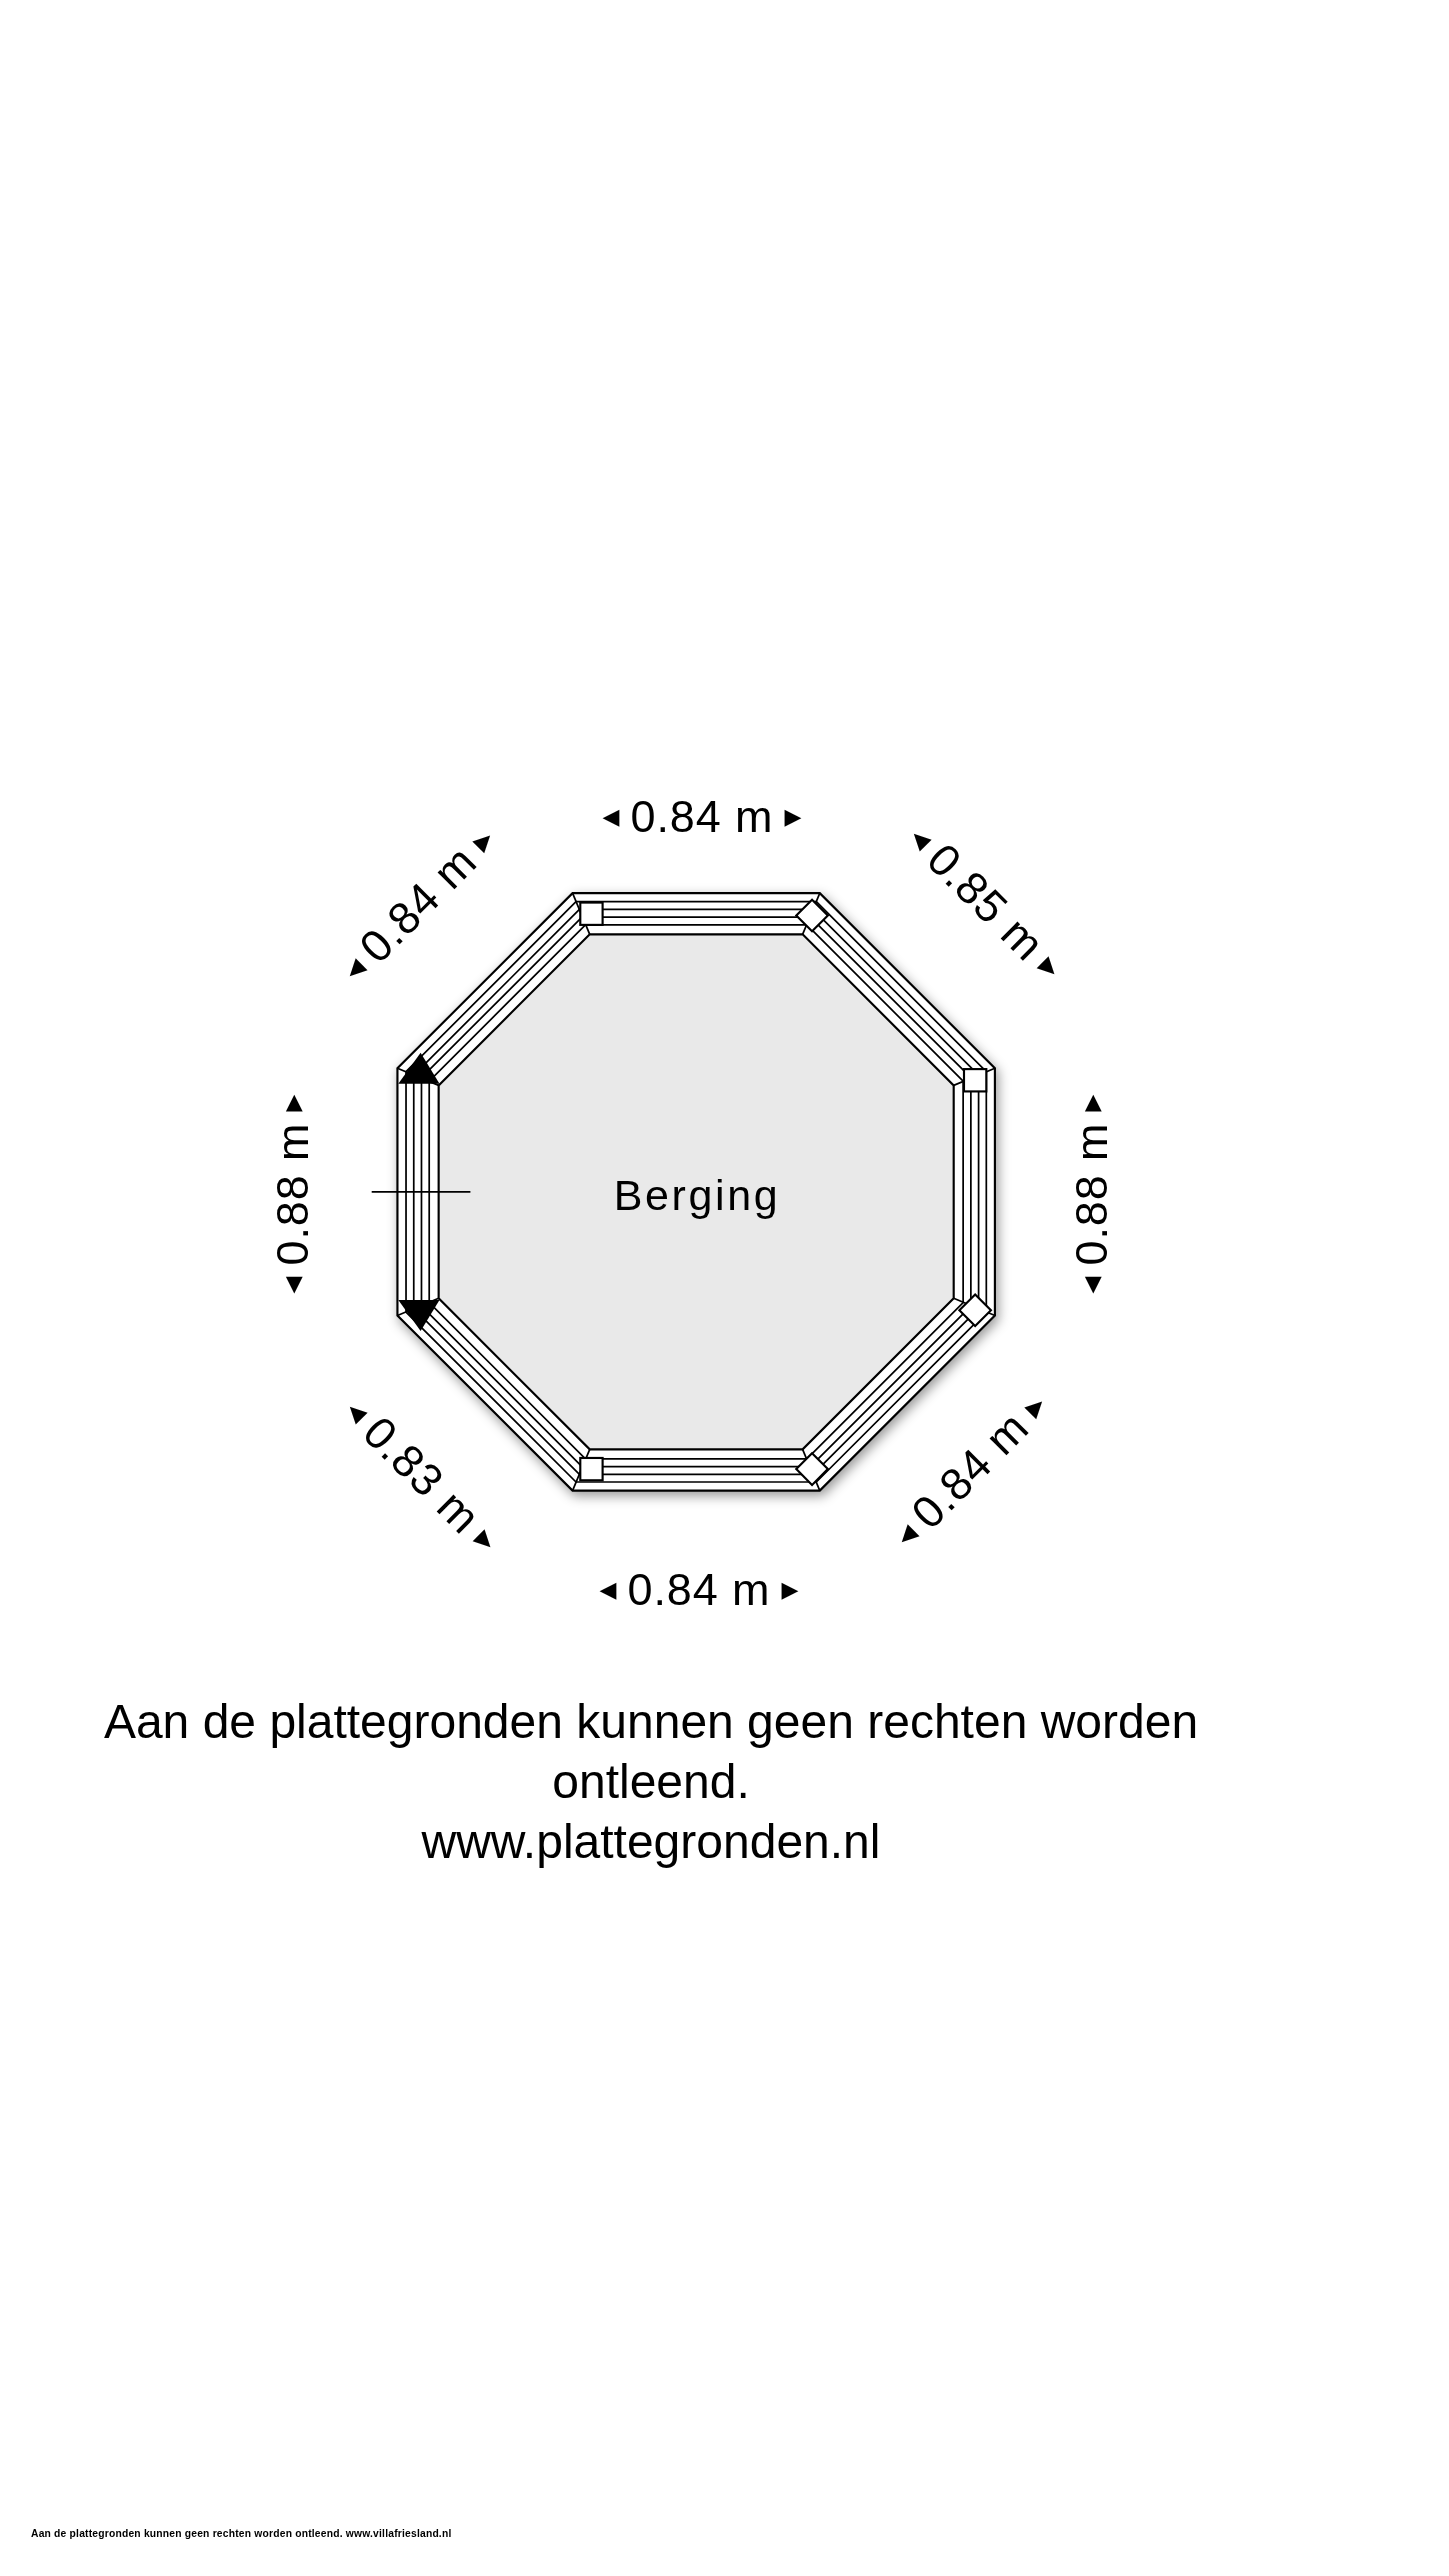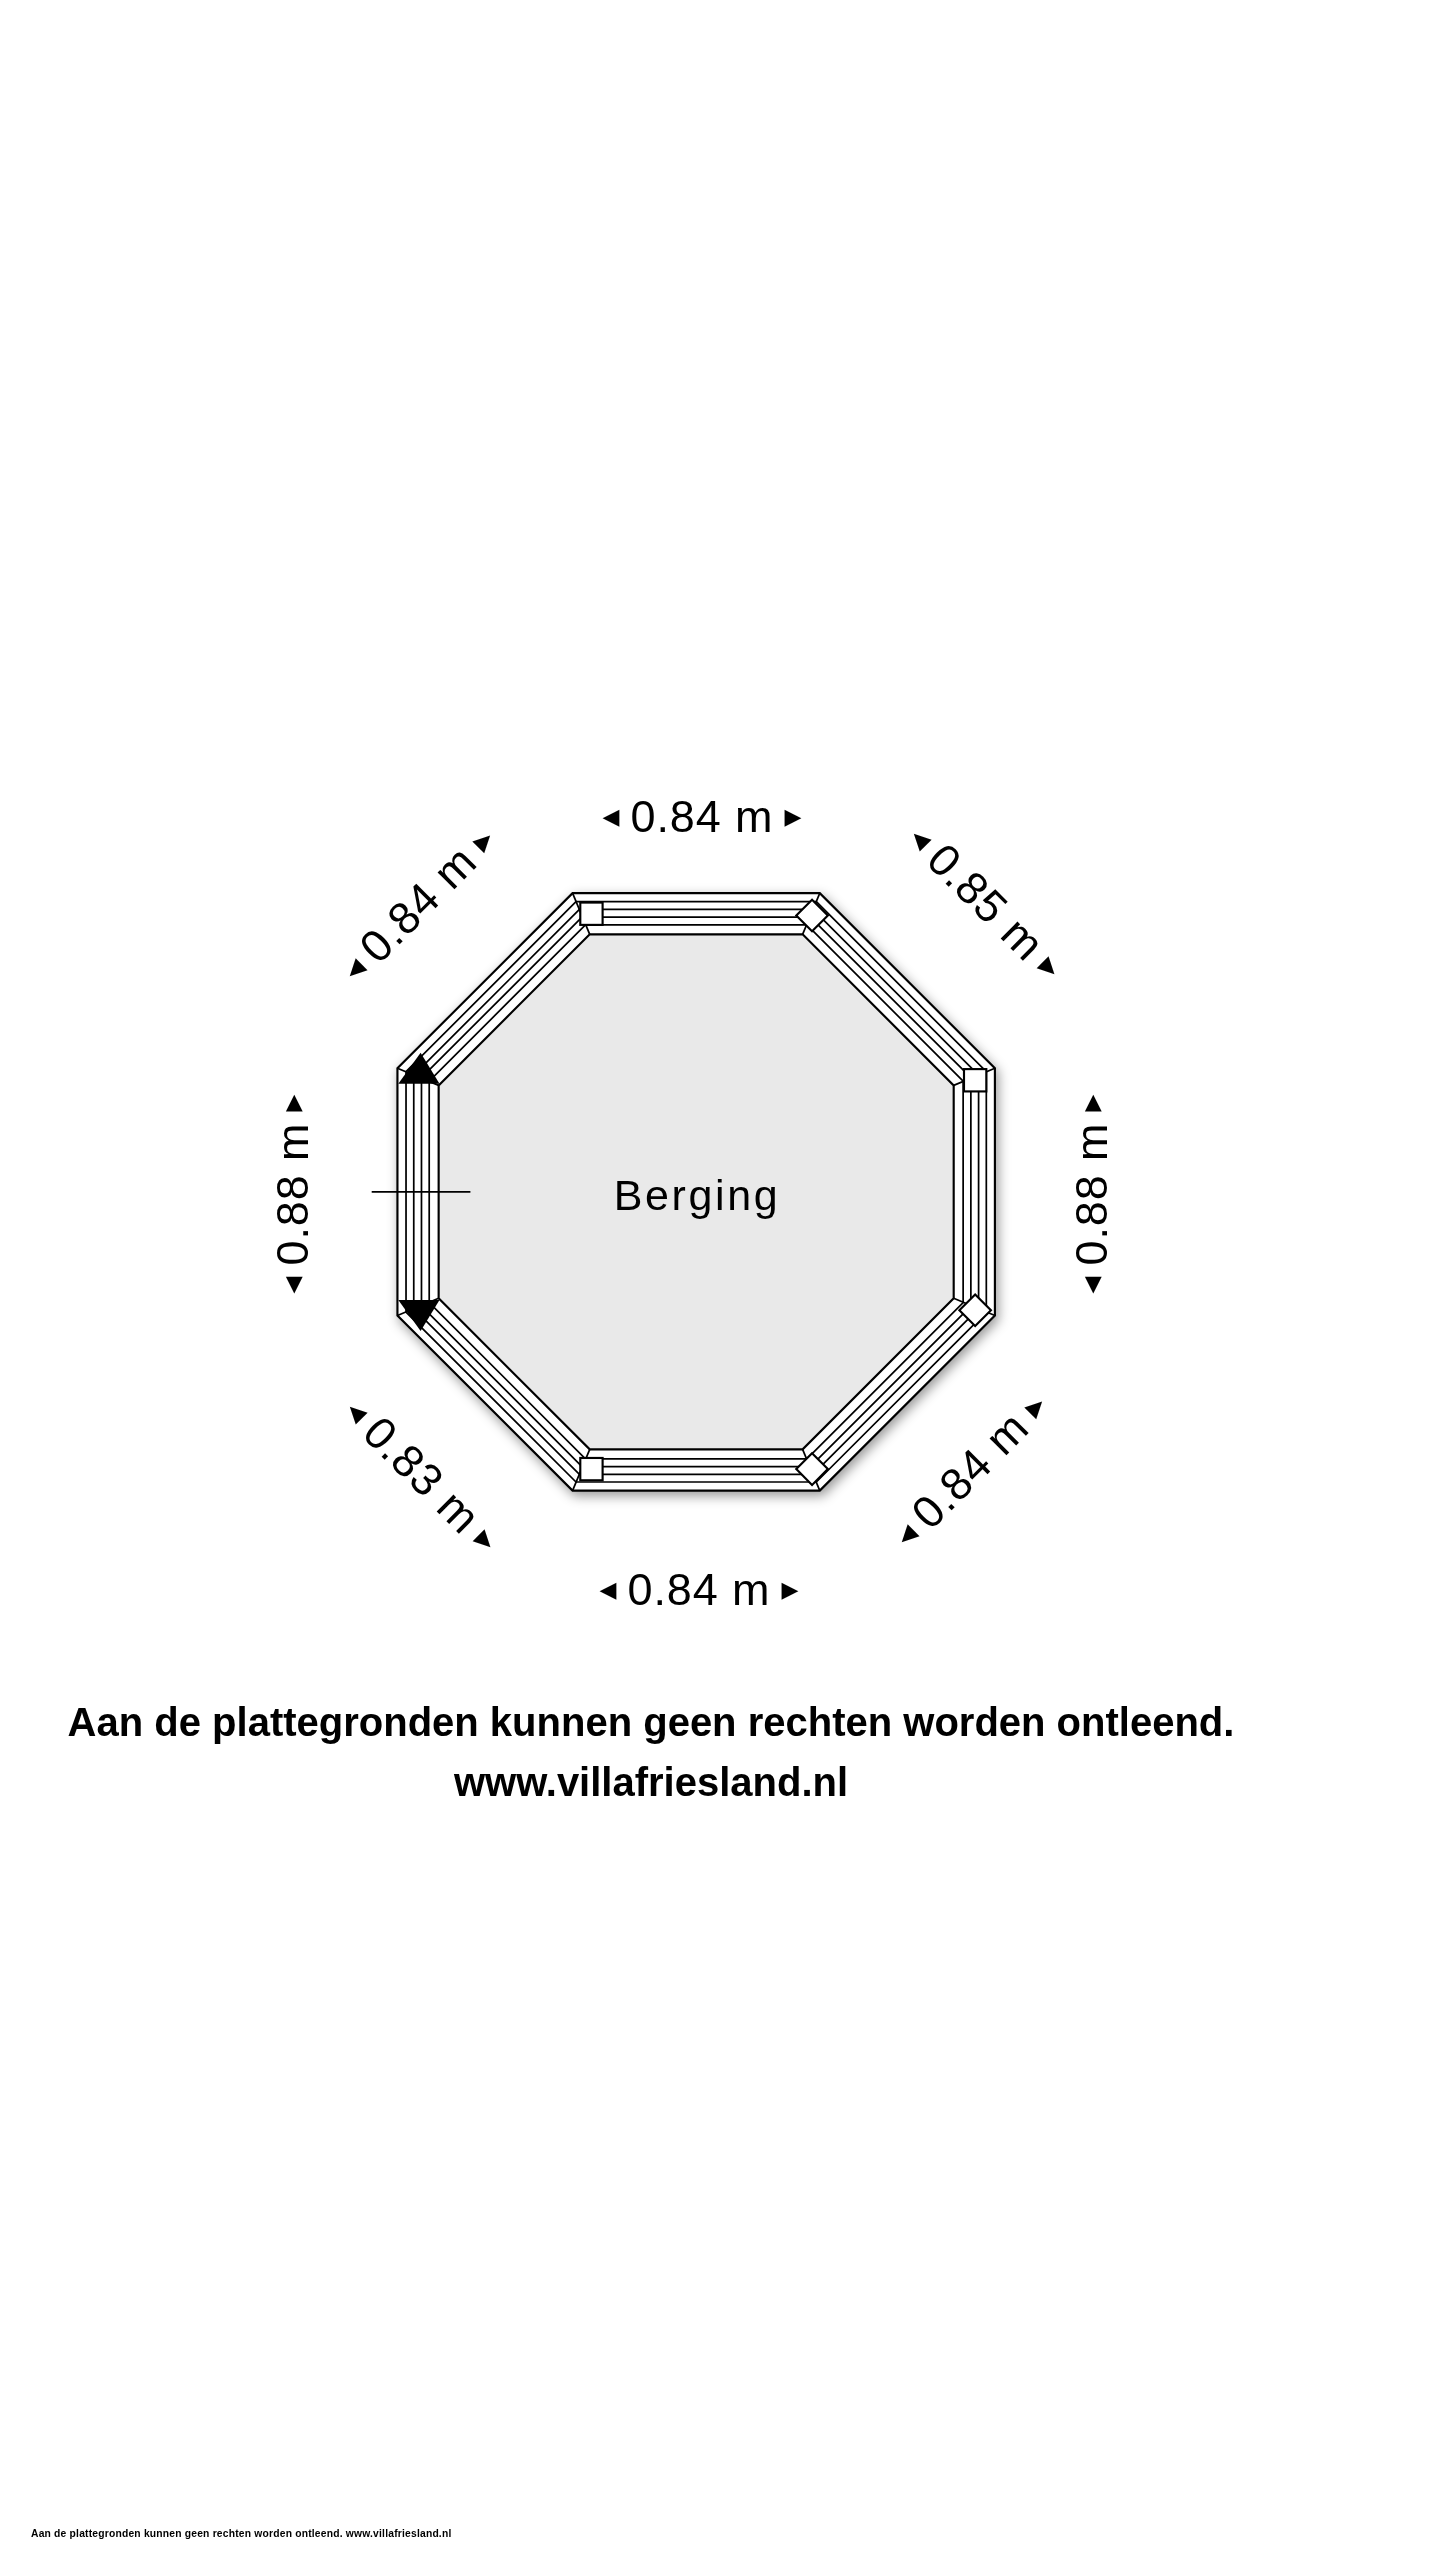--- a/index.html
+++ b/index.html
@@ -37,23 +37,22 @@
     transform:translate(-50%,-50%);
     font-size:43px;
     letter-spacing:2.6px;
     text-align:right;
   }
   .disclaimer{
     position:absolute;
     left:0;top:1692px;
     width:1302px;
     text-align:center;
-    font-size:40px;
+    font-size:48px;
     line-height:60px;
-    font-weight:bold;
   }
   .footer-note{
     position:absolute;
     left:31px;top:2528px;
     font-size:10.3px;
     font-weight:bold;
     letter-spacing:0.2px;
   }
 </style>
 </head>
@@ -148,19 +147,19 @@
   </div>
 
   <div class="dim" style="left:418px;top:904px;--rot:-45deg;">
     <span class="arr">◀</span>
     <span class="val">0.84 m</span>
     <span class="arr">▶</span>
   </div>
 
   <div class="disclaimer">
     <div>Aan de plattegronden kunnen geen rechten worden ontleend.</div>
-    <div>www.villafriesland.nl</div>
+    <div>www.plattegronden.nl</div>
   </div>
 
   <div class="footer-note">Aan de plattegronden kunnen geen rechten worden ontleend. www.villafriesland.nl</div>
 
 </div>
 
 
 </body></html>

